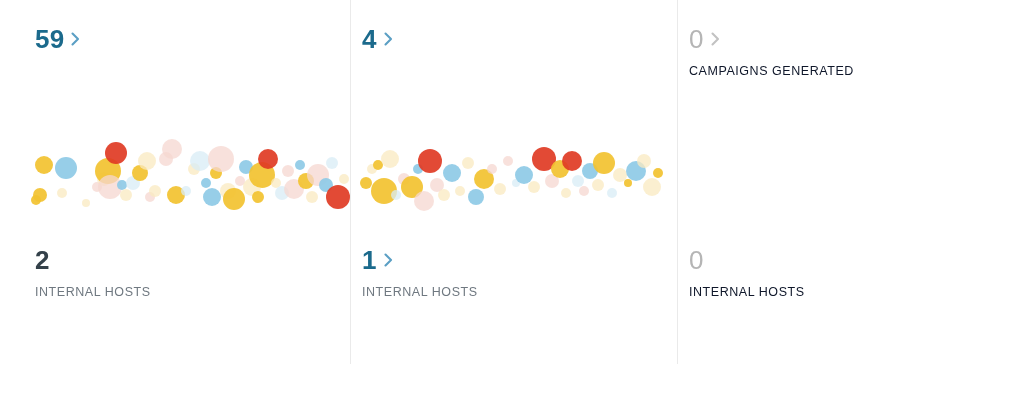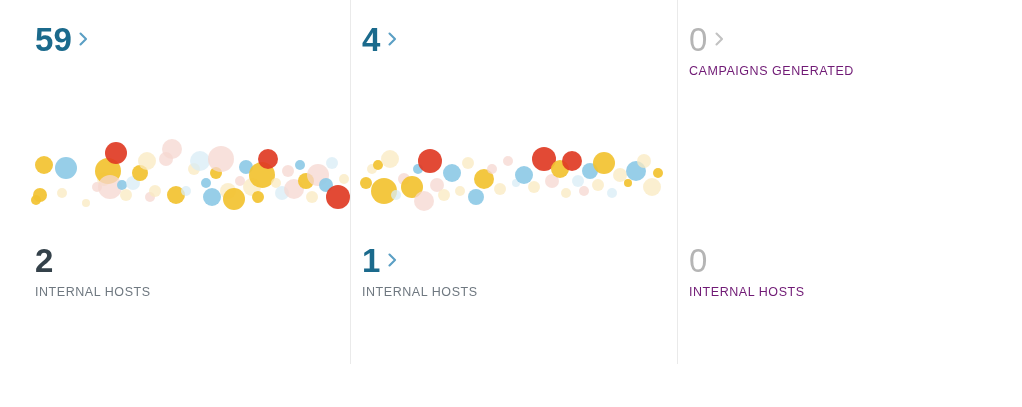--- a/index.html
+++ b/index.html
@@ -109,21 +109,21 @@
   .metric.bottom { top: 245px; }
 
   .col-1 .metric, .col-2 .metric { left: 11px; }
 
   .metric-value-row {
     display: flex;
     align-items: center;
     height: 30px;
   }
   .metric-value {
-    font-size: 33px;
+    font-size: 26px;
     font-weight: bold;
     line-height: 1;
     letter-spacing: 0.2px;
   }
   .metric-value.link  { color: #1b6a8c; }
   .metric-value.plain { color: #34414a; }
   .metric-value.muted { color: #b5b5b5; font-weight: normal; }
 
   .chev {
     margin-left: 7px;
@@ -131,21 +131,21 @@
   }
   .chev svg { display: block; }
 
   .metric-label {
     margin-top: 10px;
     font-size: 12.5px;
     color: #6f7880;
     letter-spacing: 0.55px;
     white-space: nowrap;
   }
-  .metric-label.muted { color: #701a75; }
+  .metric-label.muted { color: #0f172a; }
 
   
   .bubble-field {
     position: absolute;
     left: 0;
     top: 125px;
     width: 1022px;
     height: 90px;
     pointer-events: none;
   }

